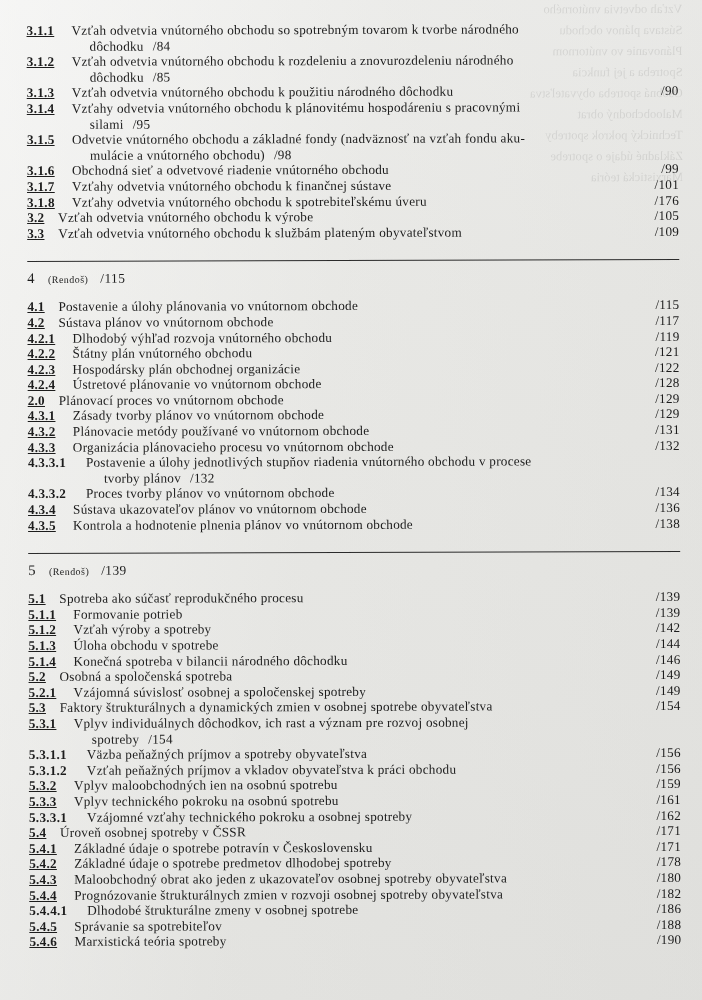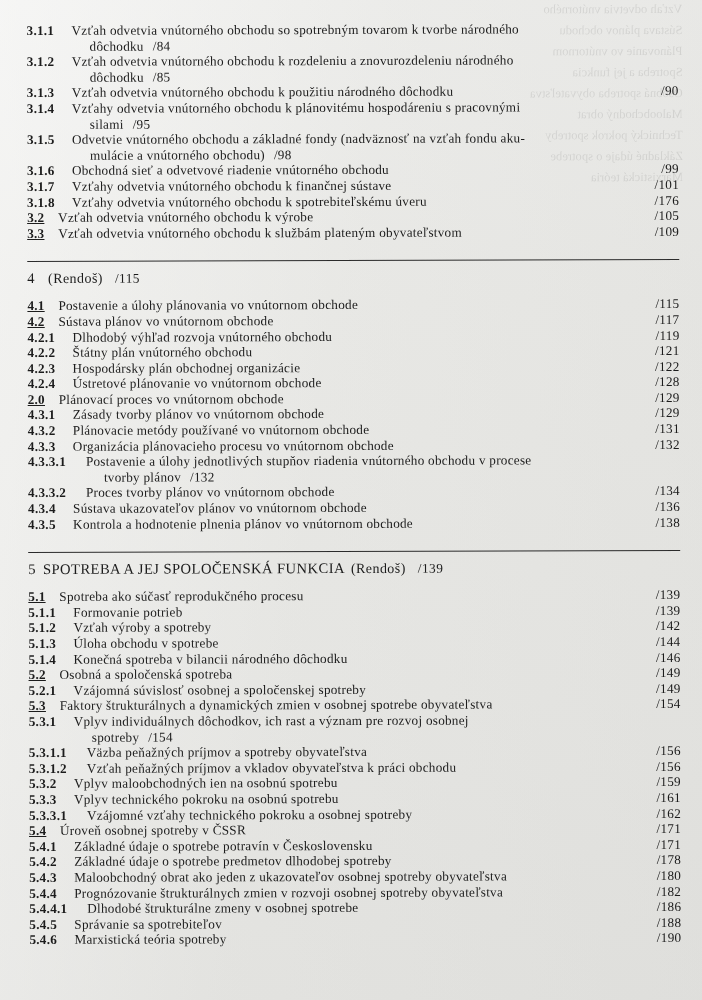--- a/index.html
+++ b/index.html
@@ -64,21 +64,21 @@
   .pg {
     flex: 0 0 auto;
     padding-left: 9px;
   }
   .pg.far {
     margin-left: auto;
     padding-left: 14px;
   }
   
   .w2  { width: 26px; text-decoration: underline; }
-  .w3  { width: 40px; }
+  .w3  { width: 40px; text-decoration: underline; }
   .w4  { width: 53px; }
 
   .cont {
     font-size: 13.2px;
     line-height: 15.6px;
     letter-spacing: 0.02em;
   }
   .rule {
     height: 0;
     border-top: 1.6px solid #2b2b2b;
@@ -95,21 +95,21 @@
   }
   .chapter-num {
     font-weight: 400;
     padding-right: 7px;
   }
   .chapter-name {
     font-weight: 400;
   }
   .chapter-author {
     padding-left: 6px;
-    font-size: 14px;
+    font-size: 10px;
   }
   .chapter-pg {
     padding-left: 12px;
     font-size: 13.4px;
   }
 
   .block { margin: 0; }
   .gap-chap-top { height: 20px; }
   .gap-chap-body { height: 10px; }
 
@@ -326,21 +326,20 @@
             <span class="txt">Kontrola a hodnotenie plnenia plánov vo vnútornom obchode</span>
             <span class="pg">/138</span>
           </div>
         </div>
       </div>
       <div>
         <div class="gap-chap-top"></div>
         <div class="rule"></div>
         <div class="chapter-title">
           <span class="chapter-num">5</span>
-          <span class="chapter-name">SPOTREBA A JEJ SPOLOČENSKÁ FUNKCIA</span>
           <span class="chapter-author">(Rendoš)</span>
           <span class="chapter-pg">/139</span>
         </div>
         <div class="gap-chap-body"></div>
         <div class="block">
           <div class="entry">
             <span class="num w2">5.1</span>
             <span class="txt">Spotreba ako súčasť reprodukčného procesu</span>
             <span class="pg">/139</span>
           </div>

